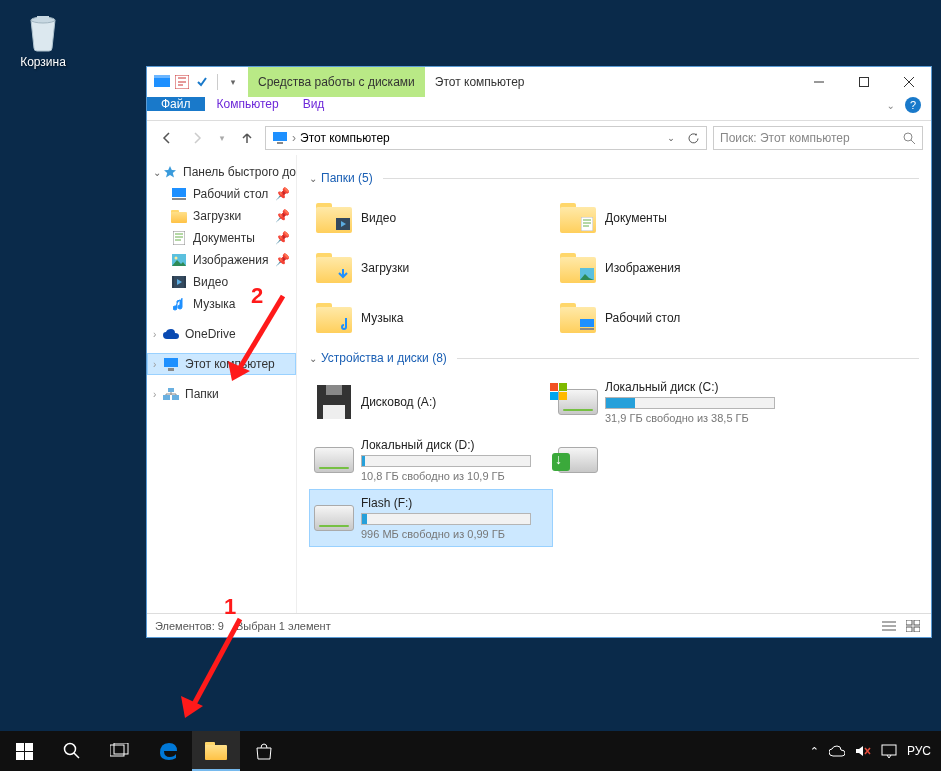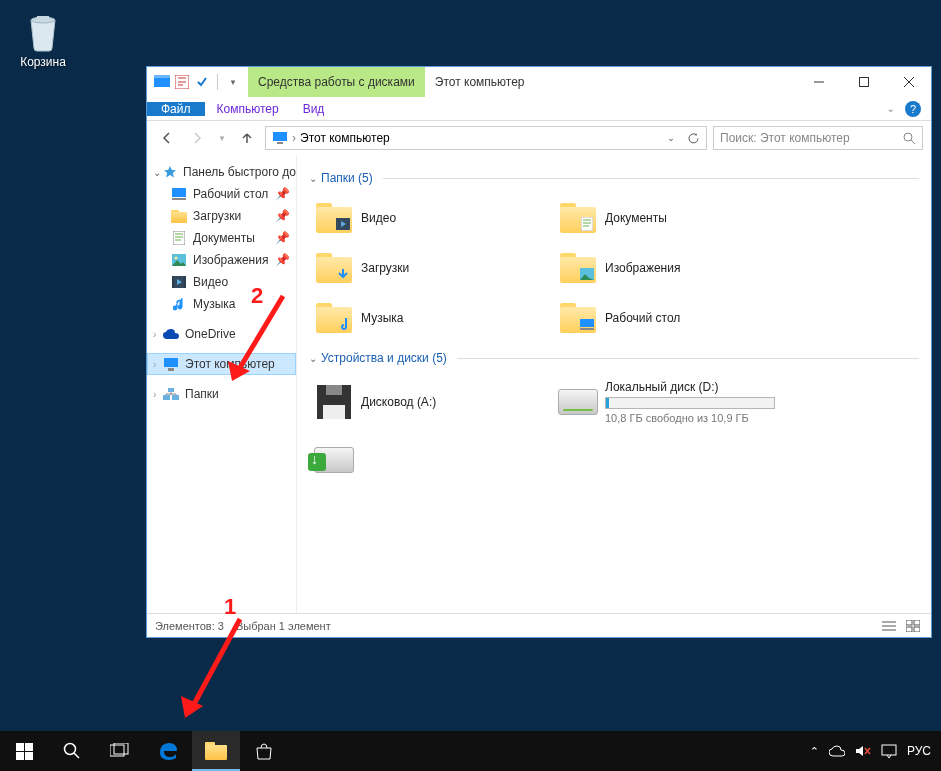--- a/index.html
+++ b/index.html
@@ -17,21 +17,21 @@
 .titlebar { height: 30px; background: #fff; display: flex; align-items: stretch; }
 .titlebar-left { display: flex; align-items: center; gap: 2px; padding: 0 6px; }
 .qat-icon { width: 18px; height: 18px; display: inline-flex; align-items: center; justify-content: center; }
 .qat-sep { width: 1px; height: 16px; background: #ccc; margin: 0 4px; }
 .tab-tool { background: #b9e986; padding: 0 10px; font-size: 12px; display: flex; align-items: center; color: #333; }
 .titlebar-title { flex: 1; display: flex; align-items: center; padding-left: 10px; font-size: 12px; color: #333; }
 .win-controls { display: flex; }
 .win-btn { width: 45px; display: flex; align-items: center; justify-content: center; color: #333; }
 
 
-.ribbon-tabs { height: 24px; display: flex; align-items: center; border-bottom: 1px solid #ddd; font-size: 12px; }
+.ribbon-tabs { height: 24px; display: flex; align-items: flex-start; border-bottom: 1px solid #ddd; font-size: 12px; }
 .ribbon-tab-file { background: #1979ca; color: #fff; padding: 0 14px; display: flex; align-items: center; }
 .ribbon-tab { padding: 0 12px; display: flex; align-items: center; color: #6d28d9; }
 .ribbon-tab-tool { background: #b9e986; width: 137px; justify-content: center; }
 .ribbon-spacer { flex: 1; }
 .ribbon-help { display: flex; align-items: center; gap: 10px; padding: 0 10px; color: #888; }
 .help-q { width: 16px; height: 16px; border-radius: 50%; background: #1979ca; color: #fff; font-size: 11px; display: flex; align-items: center; justify-content: center; }
 
 
 .addr-row { height: 34px; display: flex; align-items: center; padding: 4px 8px; gap: 6px; }
 .nav-btn { width: 24px; height: 24px; display: flex; align-items: center; justify-content: center; color: #555; }
@@ -430,34 +430,54 @@
               </div>
             </span>
           <div class="tile-body">
               <div class="tile-title">Рабочий стол</div>
             </div>
         </div>
       </div>
 
       <div class="group-header">
         <span class="group-caret">⌄</span>
-        <span>Устройства и диски (5)</span>
+        <span>Устройства и диски (8)</span>
         <hr>
       </div>
       <div class="tiles">
 
         <div class="tile drive">
           <span class="tile-icon">
               <div class="floppy-ico"></div>
             </span>
           <div class="tile-body">
               <div class="tile-title">Дисковод (A:)</div>
             </div>
         </div>
 
+        <div class="tile drive">
+          <span class="tile-icon">
+            <div style="position:relative;">
+                <div class="drive-ico"></div>
+              <svg style="position:absolute;left:-8px;top:-6px;" width="18" height="18" viewBox="0 0 18 18">
+                <rect x="0" y="0" width="8" height="8" fill="#f25022"></rect>
+                  <rect x="9" y="0" width="8" height="8" fill="#7fba00"></rect>
+                <rect x="0" y="9" width="8" height="8" fill="#00a4ef"></rect>
+                  <rect x="9" y="9" width="8" height="8" fill="#ffb900"></rect>
+              </svg>
+            </div>
+          </span>
+          <div class="tile-body">
+            <div class="tile-title">Локальный диск (C:)</div>
+            <div class="drive-bar">
+                <div class="drive-fill" style="width:17%;"></div>
+              </div>
+            <div class="tile-sub">31,9 ГБ свободно из 38,5 ГБ</div>
+          </div>
+        </div>
 
         <div class="tile drive">
           <span class="tile-icon">
               <div class="drive-ico"></div>
             </span>
           <div class="tile-body">
             <div class="tile-title">Локальный диск (D:)</div>
             <div class="drive-bar">
                 <div class="drive-fill" style="width:2%;"></div>
               </div>
@@ -467,26 +487,38 @@
 
         <div class="tile drive">
           <span class="tile-icon">
               <div style="position:relative;">
                 <div class="dvd-ico"></div>
                 <div class="dvd-arrow"></div>
               </div>
             </span>
         </div>
 
+        <div class="tile drive selected">
+          <span class="tile-icon">
+              <div class="drive-ico"></div>
+            </span>
+          <div class="tile-body">
+            <div class="tile-title">Flash (F:)</div>
+            <div class="drive-bar">
+                <div class="drive-fill" style="width:3%;"></div>
+              </div>
+            <div class="tile-sub">996 МБ свободно из 0,99 ГБ</div>
+          </div>
+        </div>
       </div>
     </div>
   </div>
 
   <div class="statusbar">
-    <span>Элементов: 3</span>
+    <span>Элементов: 9</span>
     <span>Выбран 1 элемент</span>
     <div class="status-right">
       <div class="view-toggle">
           <svg width="14" height="12">
             <path d="M0 2h14M0 6h14M0 10h14" stroke="#555"></path>
           </svg>
         </div>
       <div class="view-toggle">
           <svg width="14" height="12">
             <rect x="0" y="0" width="6" height="5" fill="none" stroke="#555"></rect>

